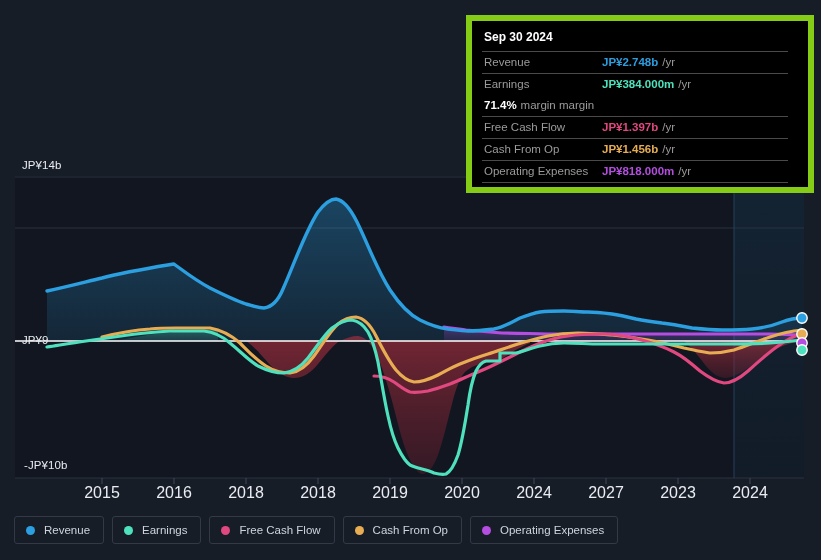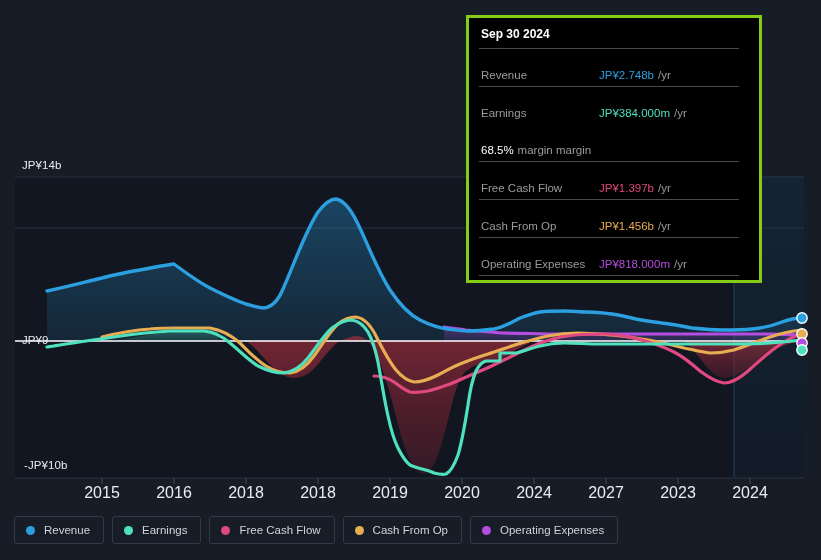--- a/index.html
+++ b/index.html
@@ -24,31 +24,31 @@
   #y-zero { left:22px;  top:334px; }
   #y-bot  { left:24px;  top:459px; }
 
   .x-tick {
     position:absolute; top:484px; color:#e9ecf1;
     font-size:16px; transform:translateX(-50%); white-space:nowrap;
   }
 
   
   #tooltip {
-    position:absolute; left:466px; top:15px; width:296px;
-    background:#000; border:3px solid #84cc16; padding:8px 20px 4px 10px;
+    position:absolute; left:466px; top:15px; width:348px;
+    background:#000; border:6px solid #84cc16; padding:8px 20px 4px 10px;
   }
   #tt-date { color:#fff; font-size:12px; font-weight:bold; padding:1px 0 7px 2px; }
   .tt-row {
     display:flex; align-items:baseline;
     border-top:1px solid #4a4a4a; padding:3px 2px 3px 2px;
     font-size:11.5px; line-height:15px;
   }
   .tt-label { color:#9b9b9b; width:118px; flex:none; }
-  .tt-val   { font-weight:normal;margin-top:16px; }
+  .tt-val   { font-weight:bold; }
   .tt-unit  { color:#9b9b9b; font-weight:normal; margin-left:4px; }
   .tt-row.sub .tt-label { width:0; }
 
   
   #legend { position:absolute; left:14px; top:516px; display:flex; gap:8px; }
   .legend-item {
     display:flex; align-items:center; gap:9px;
     border:1px solid #333a46; border-radius:3px;
     padding:7px 13px 7px 11px; background:#171d27;
   }
@@ -245,21 +245,21 @@
     </div>
 
     <div class="tt-row">
       <span class="tt-label">Earnings</span>
       <span class="tt-val" style="color:#4fe0bd">JP¥384.000m</span>
       <span class="tt-unit">/yr</span>
     </div>
 
     <div class="tt-row sub" style="border-top:none">
       <span class="tt-label"></span>
-      <span class="tt-val" style="color:#ffffff">68.5%</span>
+      <span class="tt-val" style="color:#ffffff">71.4%</span>
       <span class="tt-unit">margin margin</span>
     </div>
 
     <div class="tt-row">
       <span class="tt-label">Free Cash Flow</span>
       <span class="tt-val" style="color:#e0487f">JP¥1.397b</span>
       <span class="tt-unit">/yr</span>
     </div>
 
     <div class="tt-row">

